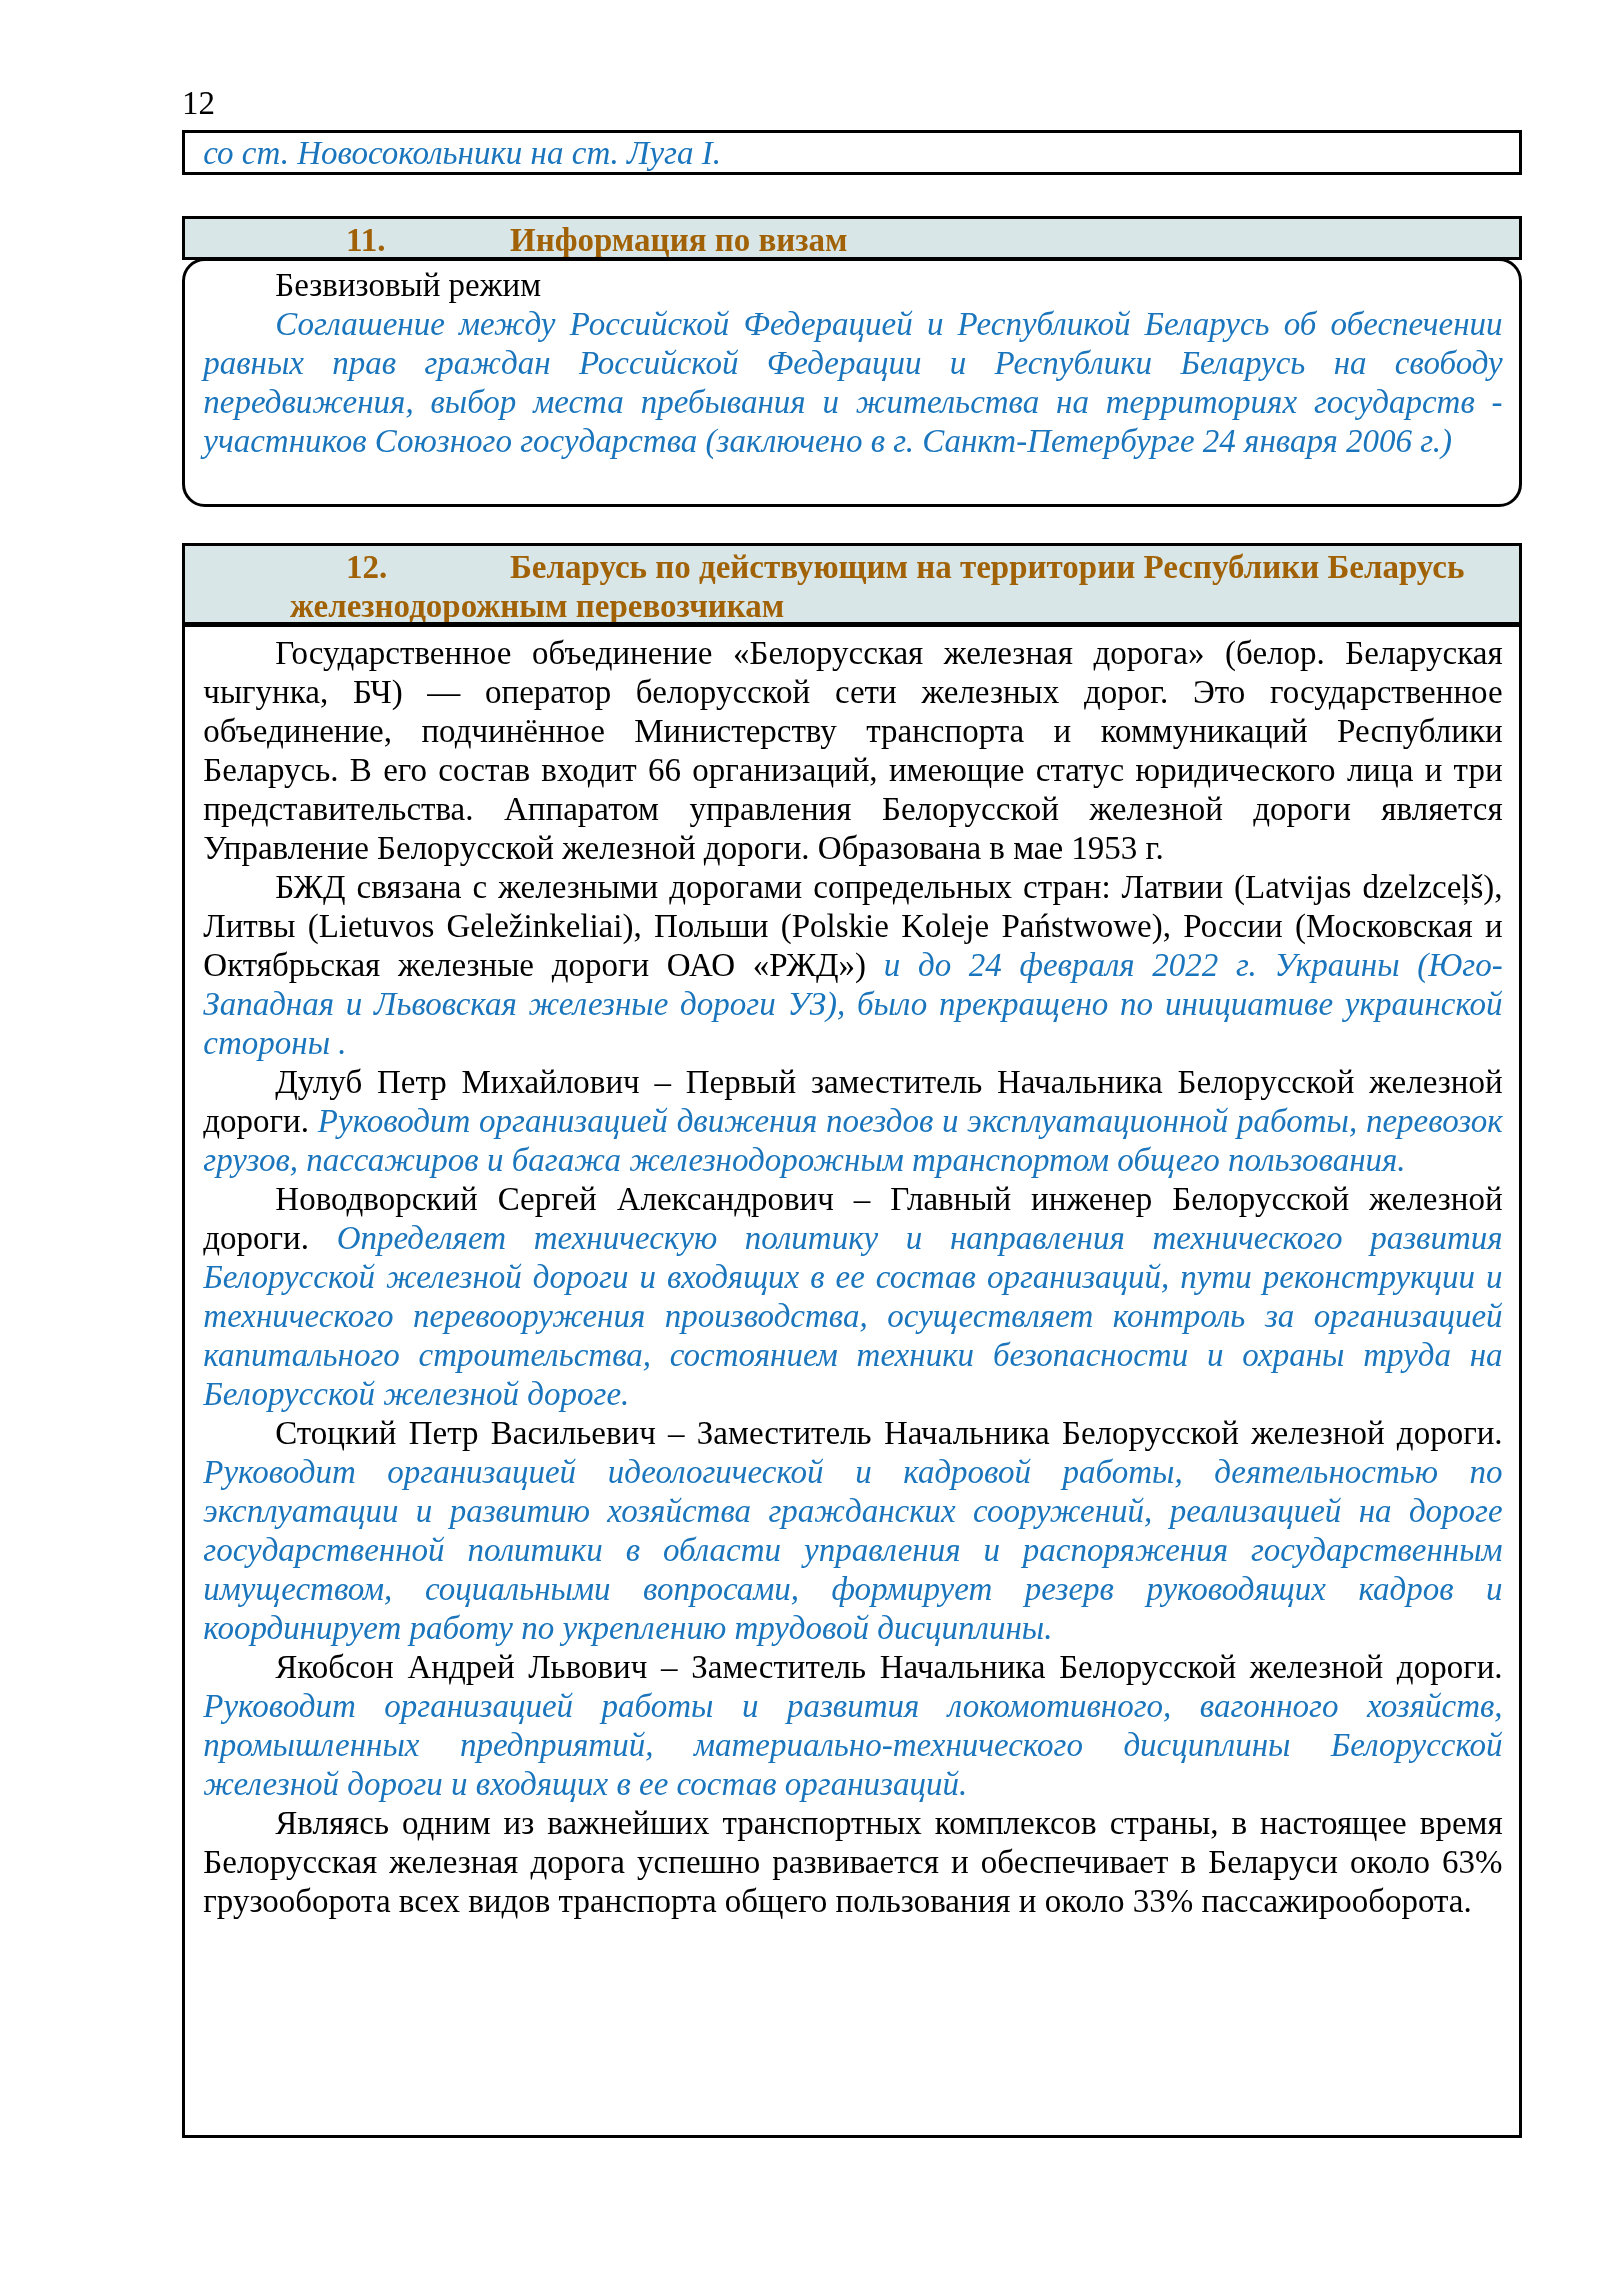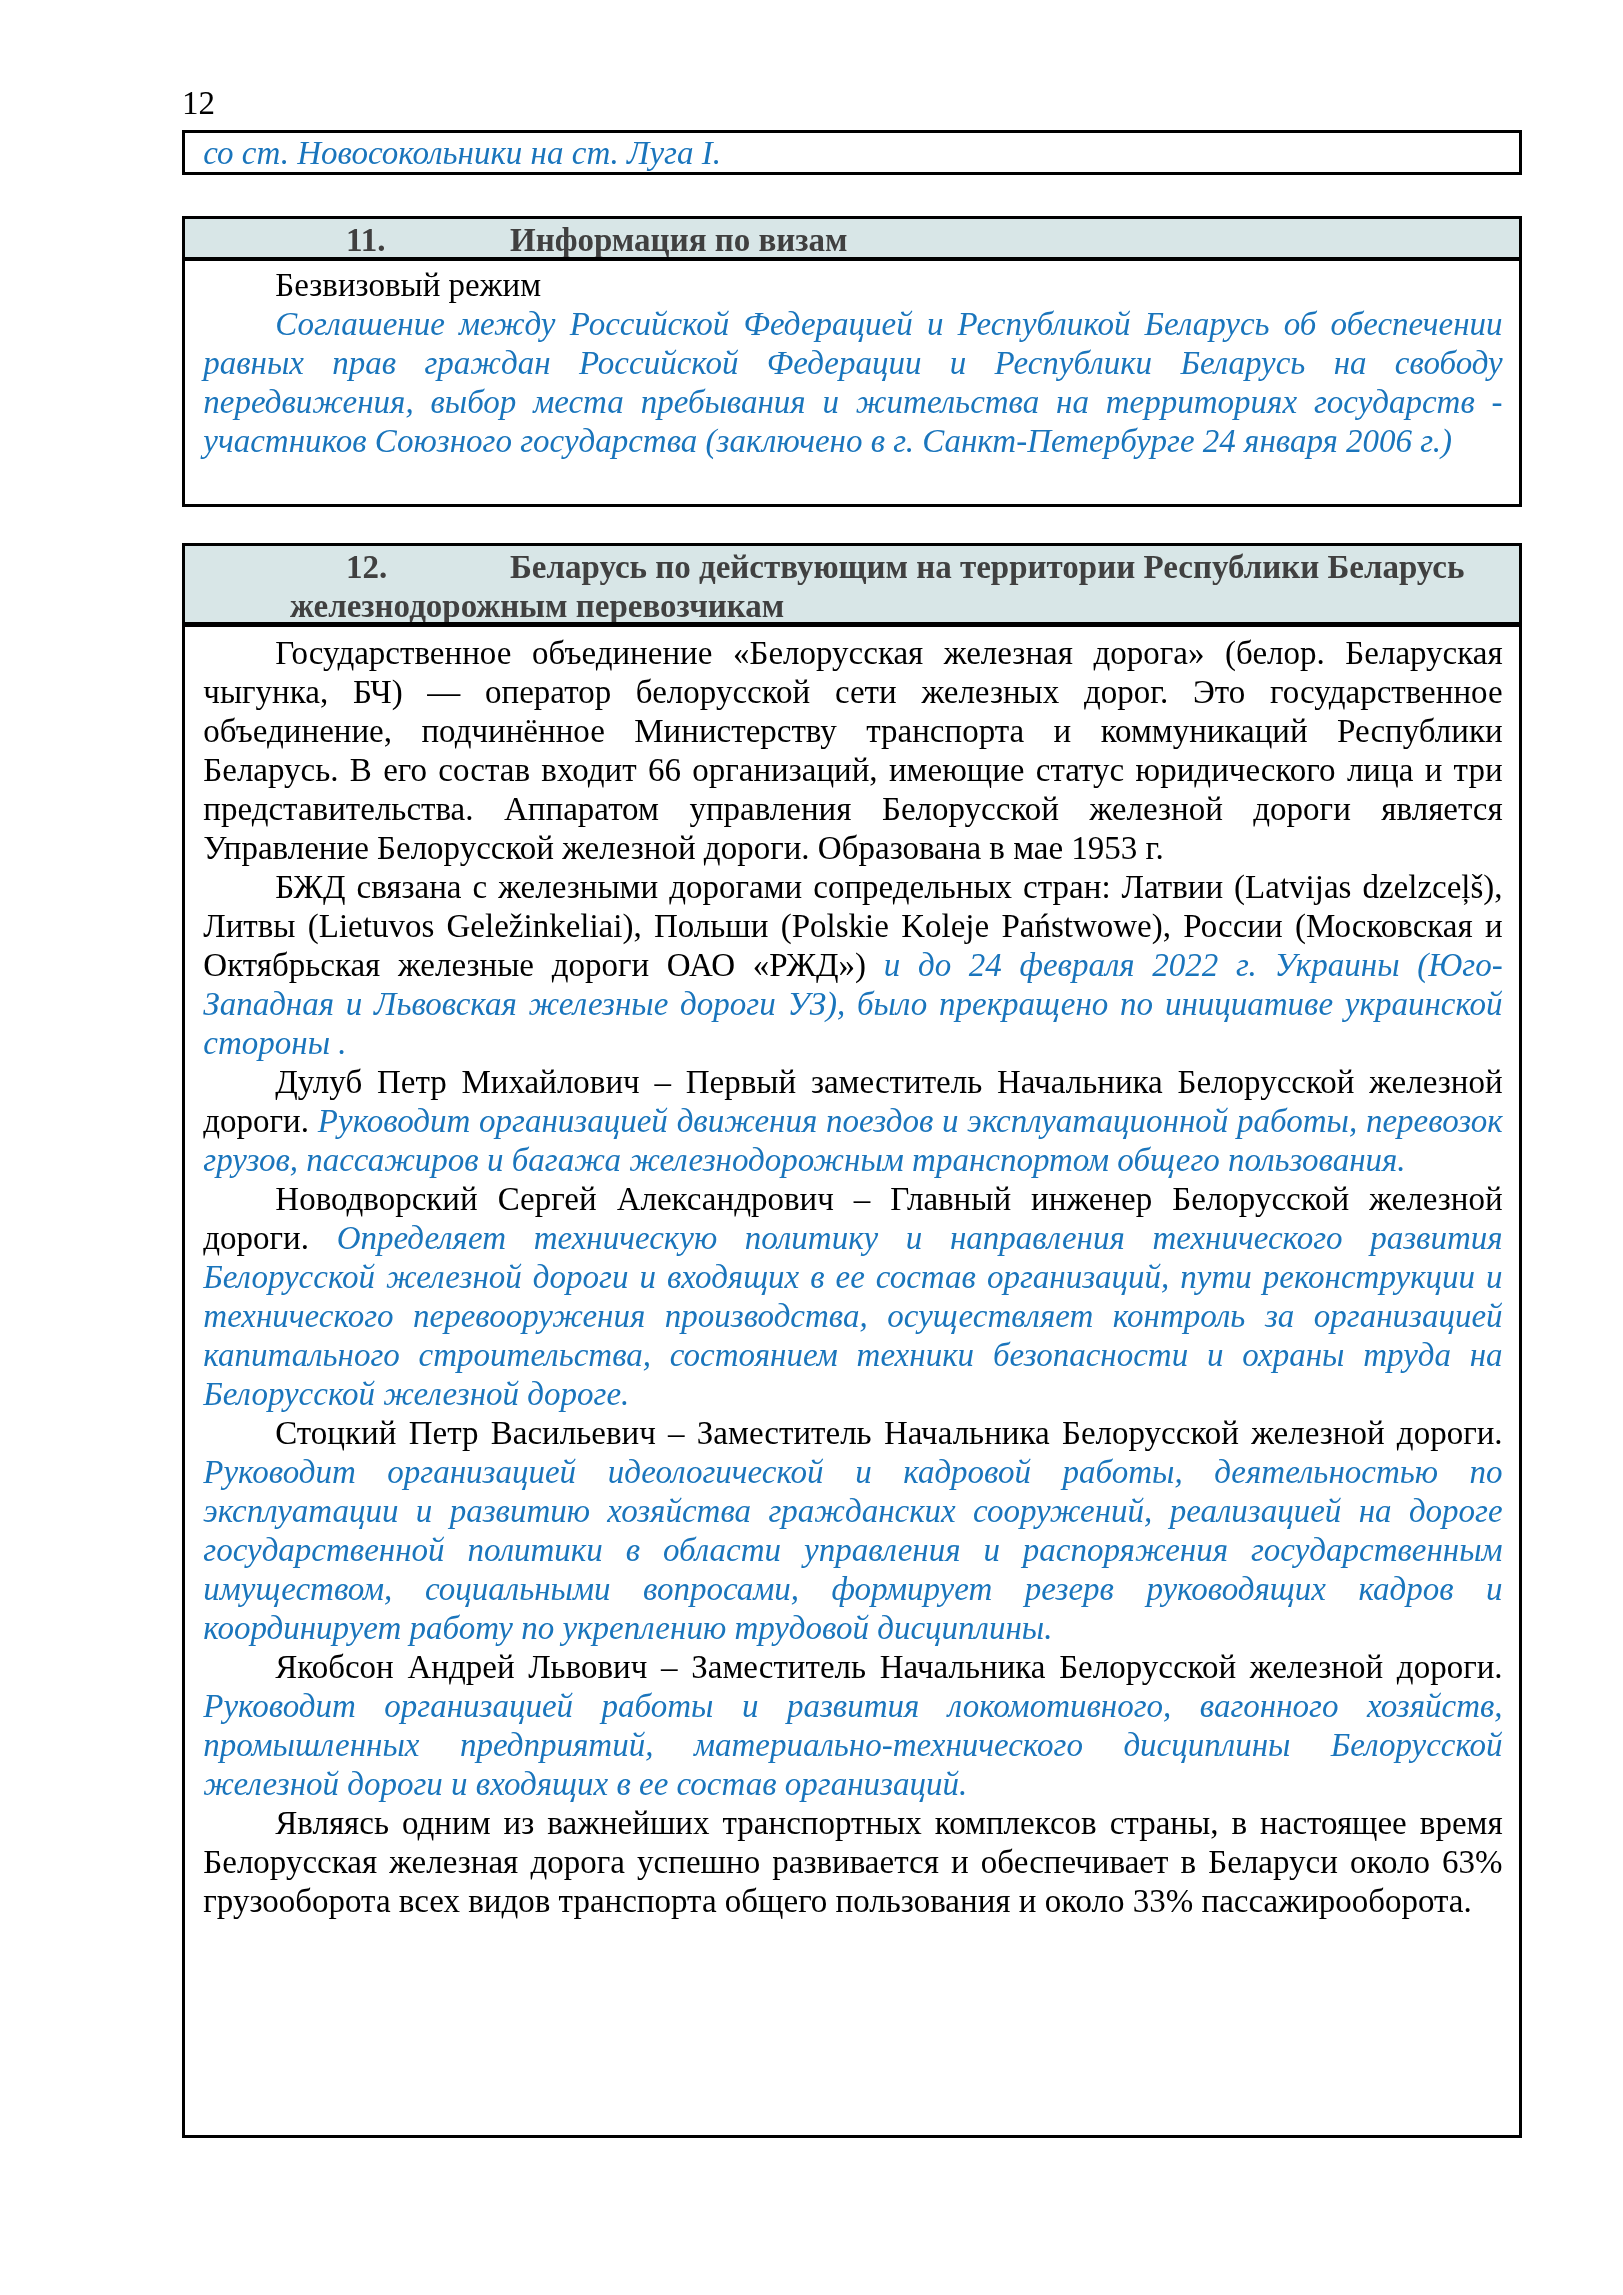--- a/index.html
+++ b/index.html
@@ -45,36 +45,37 @@
     height: 44px;
   }
   .s12-header {
     top: 543px;
     height: 82px;
   }
   .header-line {
     font-size: 33px;
     line-height: 39px;
     font-weight: bold;
-    color: #404040;
+    color: #a16207;
     text-indent: 56px;
   }
   .header-num {
     display: inline-block;
     width: 164px;
     text-indent: 0;
   }
   .header-wrap {
     display: block;
     text-indent: 0;
   }
   .s11-body {
     top: 258px;
     height: 249px;
     padding: 4.6px 16.4px 0 18.3px;
+    border-radius: 23px;
   }
   .s12-body {
     top: 624px;
     height: 1514px;
     padding: 6.5px 16.4px 0 18.3px;
   }
   .body-text {
     margin: 0;
     font-size: 33px;
     line-height: 39px;

